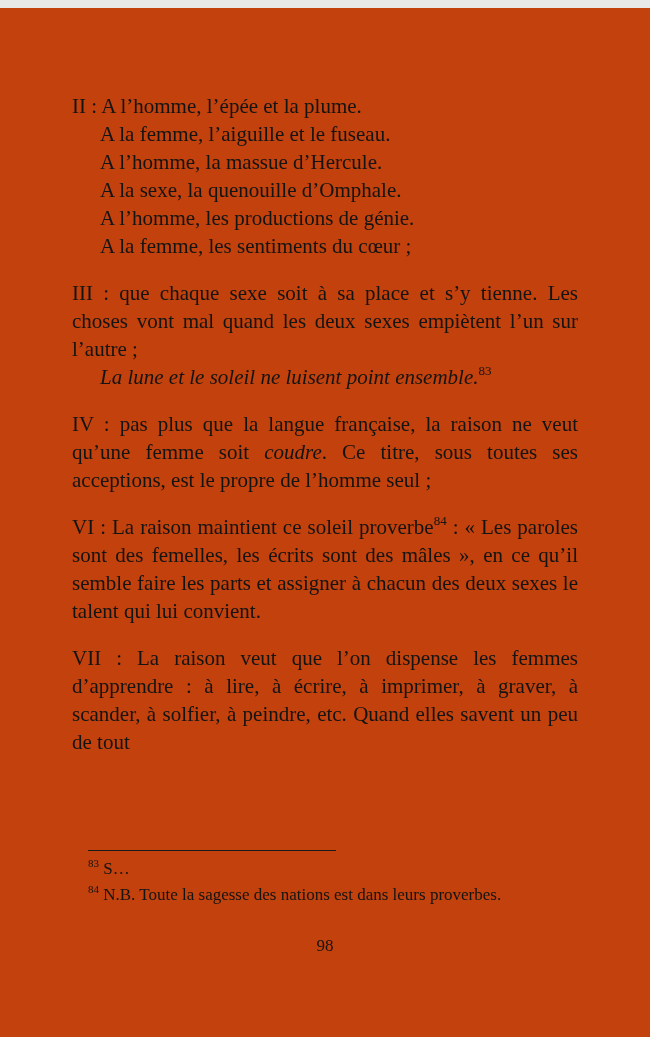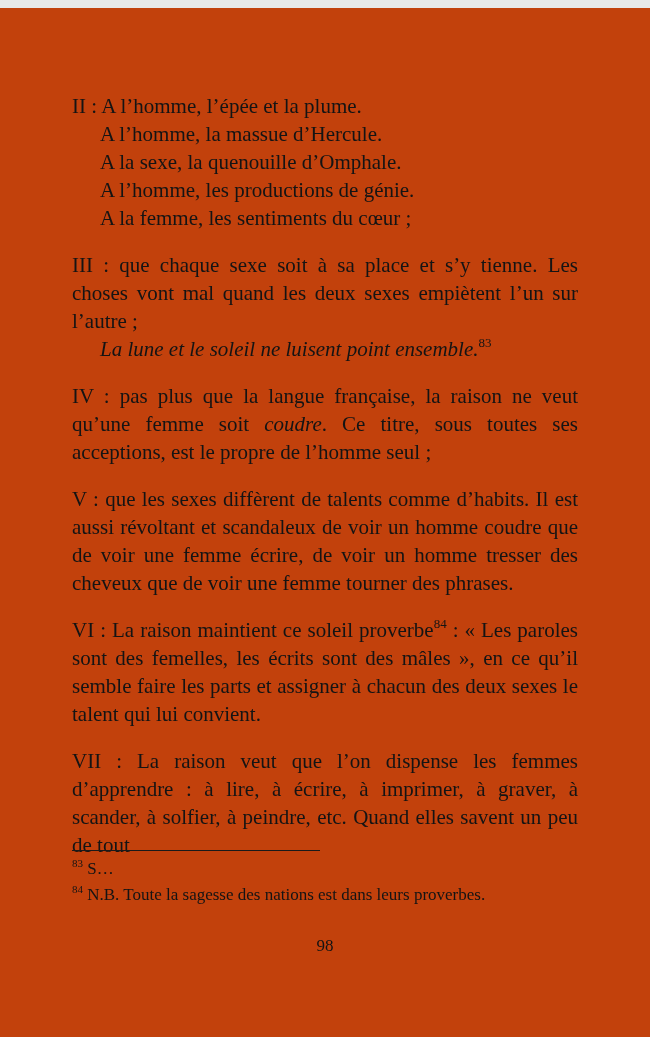--- a/index.html
+++ b/index.html
@@ -43,21 +43,21 @@
   sup.fref {
     font-size: 13px;
     line-height: 0;
     vertical-align: baseline;
     position: relative;
     top: -9px;
     font-style: normal;
   }
   .footnotes {
     position: absolute;
-    left: 72px;
+    left: 88px;
     top: 842px;
     width: 506px;
     font-size: 17px;
     line-height: 26px;
   }
   .fn-rule {
     width: 248px;
     height: 0;
     border-top: 1.5px solid #1a1a1a;
     margin-bottom: 5px;
@@ -79,29 +79,29 @@
     font-size: 17px;
   }
 </style>
 </head>
 <body>
 
 <div class="page">
   <div class="textblock">
       <div class="block verse">
         <div class="verse-line"><span>II : A l’homme, l’épée et la plume.</span></div>
+        <div class="verse-line indent"><span>A la femme, l’aiguille et le fuseau.</span></div>
         <div class="verse-line indent"><span>A l’homme, la massue d’Hercule.</span></div>
         <div class="verse-line indent"><span>A la sexe, la quenouille d’Omphale.</span></div>
         <div class="verse-line indent"><span>A l’homme, les productions de génie.</span></div>
         <div class="verse-line indent"><span>A la femme, les sentiments du cœur ;</span></div>
       </div>
       <div class="block para"><span>III : que chaque sexe soit à sa place et s’y tienne. Les choses vont mal quand les deux sexes empiètent l’un sur l’autre ;</span></div>
       <div class="block quote"><span class="it">La lune et le soleil ne luisent point ensemble.</span><sup class="fref">83</sup></div>
       <div class="block para"><span>IV : pas plus que la langue française, la raison ne veut qu’une femme soit </span><span class="it">coudre</span><span>. Ce titre, sous toutes ses acceptions, est le propre de l’homme seul ;</span></div>
-      <div class="block para"><span>V : que les sexes diffèrent de talents comme d’habits. Il est aussi révoltant et scandaleux de voir un homme coudre que de voir une femme écrire, de voir un homme tresser des cheveux que de voir une femme tourner des phrases.</span></div>
       <div class="block para"><span>VI : La raison maintient ce soleil proverbe</span><sup class="fref">84</sup><span> : « Les paroles sont des femelles, les écrits sont des mâles », en ce qu’il semble faire les parts et assigner à chacun des deux sexes le talent qui lui convient.</span></div>
       <div class="block para"><span>VII : La raison veut que l’on dispense les femmes d’apprendre : à lire, à écrire, à imprimer, à graver, à scander, à solfier, à peindre, etc. Quand elles savent un peu de tout</span></div>
     </div>
   <div class="footnotes">
     <div class="fn-rule"></div>
     <div>
         <div class="footnote"><sup>83</sup> S…</div>
         <div class="footnote"><sup>84</sup> N.B. Toute la sagesse des nations est dans leurs proverbes.</div>
       </div>
   </div>

